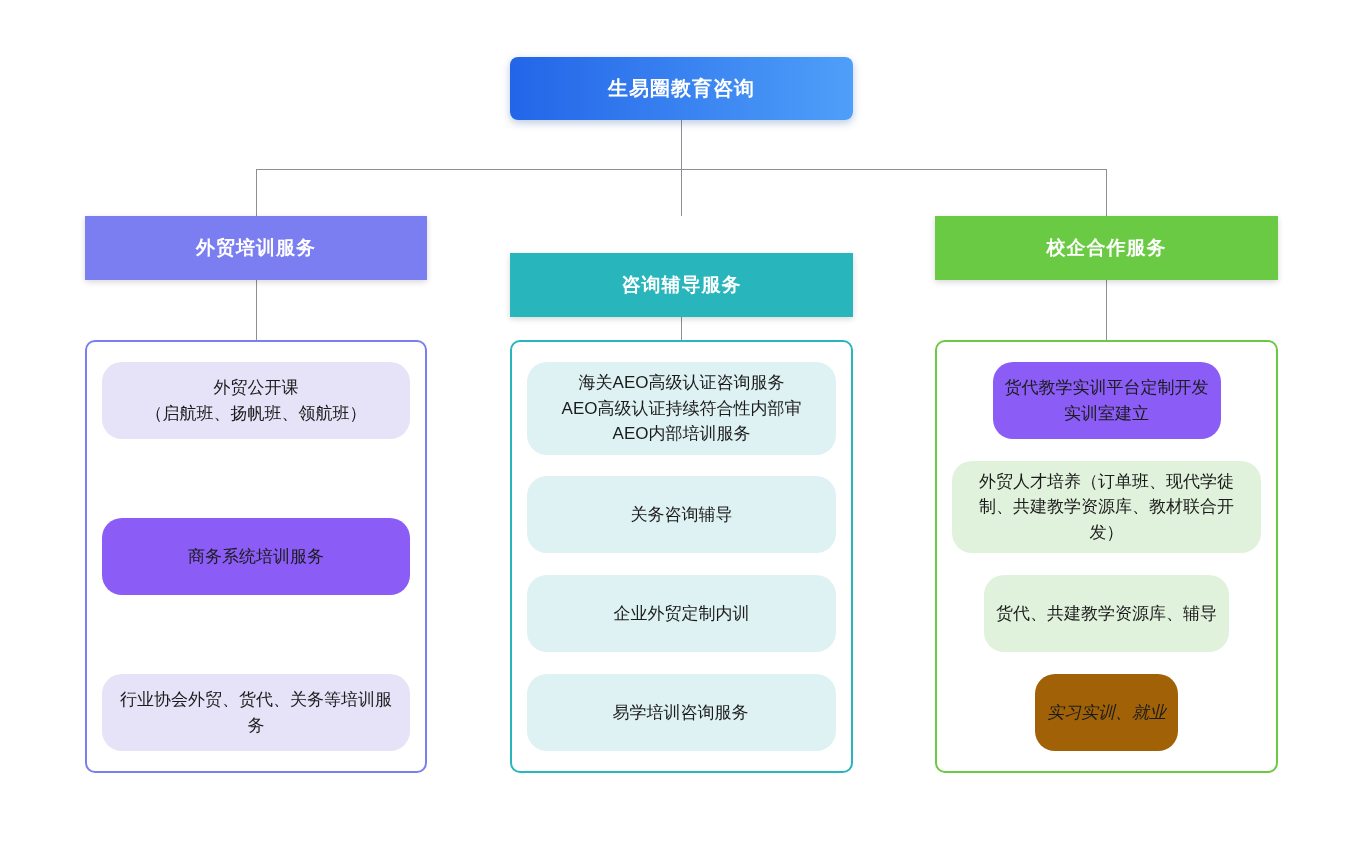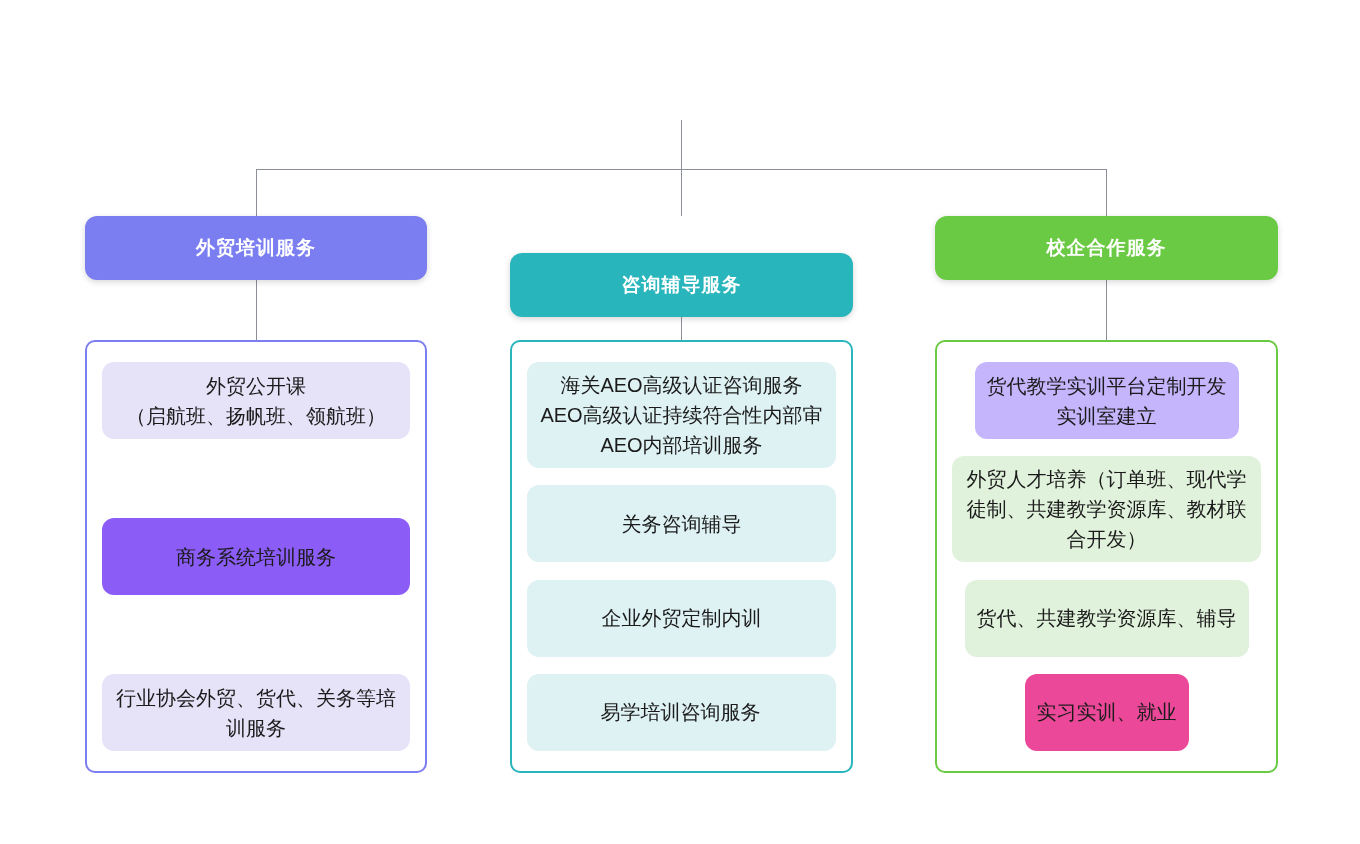--- a/index.html
+++ b/index.html
@@ -23,48 +23,48 @@
     display: flex; align-items: center; justify-content: center;
     color: #ffffff;
     font-size: 20px; font-weight: bold;
     letter-spacing: 1px;
     box-shadow: 0 3px 8px rgba(31, 80, 160, 0.30);
   }
   .branch-header {
     position: absolute;
     top: 216px;
     height: 64px;
-    border-radius: 12px;
+    border-radius: 0;
     display: flex; align-items: center; justify-content: center;
     color: #ffffff;
     font-size: 19px; font-weight: bold;
     letter-spacing: 1px;
     box-shadow: 0 2px 6px rgba(0, 0, 0, 0.16);
   }
   .branch-panel {
     position: absolute;
     top: 340px;
     height: 433px;
     box-sizing: border-box;
     background: #ffffff;
     border: 2px solid #999;
     border-radius: 10px;
     padding: 20px 15px;
     display: flex;
     flex-direction: column;
     justify-content: space-between;
   }
   .service-item {
-    border-radius: 12px;
+    border-radius: 20px;
     min-height: 77px;
     box-sizing: border-box;
     display: flex; align-items: center; justify-content: center;
     text-align: center;
     padding: 8px 12px;
-    font-size: 20px;
+    font-size: 17px;
     line-height: 1.5;
     color: #1b1b1b;
     white-space: pre-line;
   }
   .pos-left   { left: 85px;  width: 342px; }
   .pos-mid    { left: 510px; width: 343px; }
   .pos-right  { left: 935px; width: 343px; align-items: center; }
 </style>
 </head>
 <body>
@@ -73,20 +73,23 @@
 
   <div class="line" style="left: 681px; top: 120px; width: 1px; height: 49px; background: rgb(140, 144, 150);"></div>
   <div class="line" style="left: 256px; top: 169px; width: 851px; height: 1px; background: rgb(140, 144, 150);"></div>
   <div class="line" style="left: 256px; top: 169px; width: 1px; height: 47px; background: rgb(140, 144, 150);"></div>
   <div class="line" style="left: 681px; top: 169px; width: 1px; height: 47px; background: rgb(140, 144, 150);"></div>
   <div class="line" style="left: 1106px; top: 169px; width: 1px; height: 47px; background: rgb(140, 144, 150);"></div>
   <div class="line" style="left: 256px; top: 280px; width: 1px; height: 60px; background: rgb(140, 144, 150);"></div>
   <div class="line" style="left: 681px; top: 280px; width: 1px; height: 60px; background: rgb(140, 144, 150);"></div>
   <div class="line" style="left: 1106px; top: 280px; width: 1px; height: 60px; background: rgb(140, 144, 150);"></div>
 
+  <div class="root-node" id="root-node" style="background: linear-gradient(90deg, rgb(35, 101, 232), rgb(78, 159, 249));">
+    <span>生易圈教育咨询</span>
+  </div>
 
   <div class="branch-header pos-left branch-0-header" style="background: rgb(123, 126, 241);">
     <span>外贸培训服务</span>
   </div>
   <div class="branch-header pos-mid branch-1-header" style="background: rgb(41, 181, 188); margin-top: 37px;">
     <span>咨询辅导服务</span>
   </div>
   <div class="branch-header pos-right branch-2-header" style="background: rgb(107, 202, 67);">
     <span>校企合作服务</span>
   </div>
@@ -101,20 +104,20 @@
   <div class="branch-panel pos-mid branch-1-box" style="border-color: rgb(41, 181, 188);">
     <div class="service-item branch-1-item" style="background: rgb(222, 241, 243);">海关AEO高级认证咨询服务
 AEO高级认证持续符合性内部审
 AEO内部培训服务</div>
     <div class="service-item branch-1-item" style="background: rgb(222, 241, 243);">关务咨询辅导</div>
     <div class="service-item branch-1-item" style="background: rgb(222, 241, 243);">企业外贸定制内训</div>
     <div class="service-item branch-1-item" style="background: rgb(222, 241, 243); padding-left: 10px;">易学培训咨询服务</div>
   </div>
 
   <div class="branch-panel pos-right branch-2-box" style="border-color: rgb(107, 202, 67);">
-    <div class="service-item branch-2-item" style="background: #c4b5fd;">货代教学实训平台定制开发
+    <div class="service-item branch-2-item" style="background: #8b5cf6;">货代教学实训平台定制开发
 实训室建立</div>
     <div class="service-item branch-2-item" style="background: rgb(224, 242, 220);">外贸人才培养（订单班、现代学徒制、共建教学资源库、教材联合开发）</div>
     <div class="service-item branch-2-item" style="background: rgb(224, 242, 220);">货代、共建教学资源库、辅导</div>
-    <div class="service-item branch-2-item" style="background: #ec4899;">实习实训、就业</div>
+    <div class="service-item branch-2-item" style="background: #a16207; font-style: italic;">实习实训、就业</div>
   </div>
 
 </div>
 
 </body></html>

